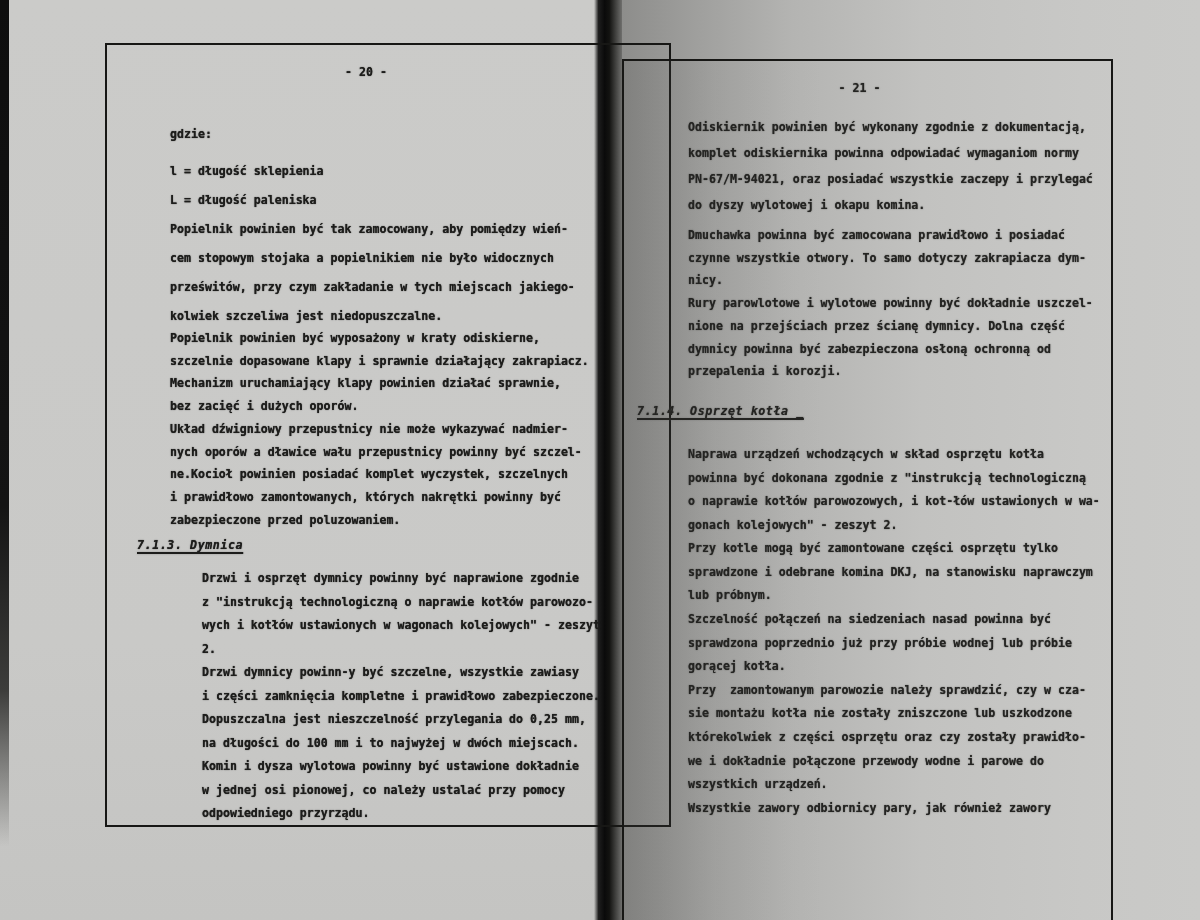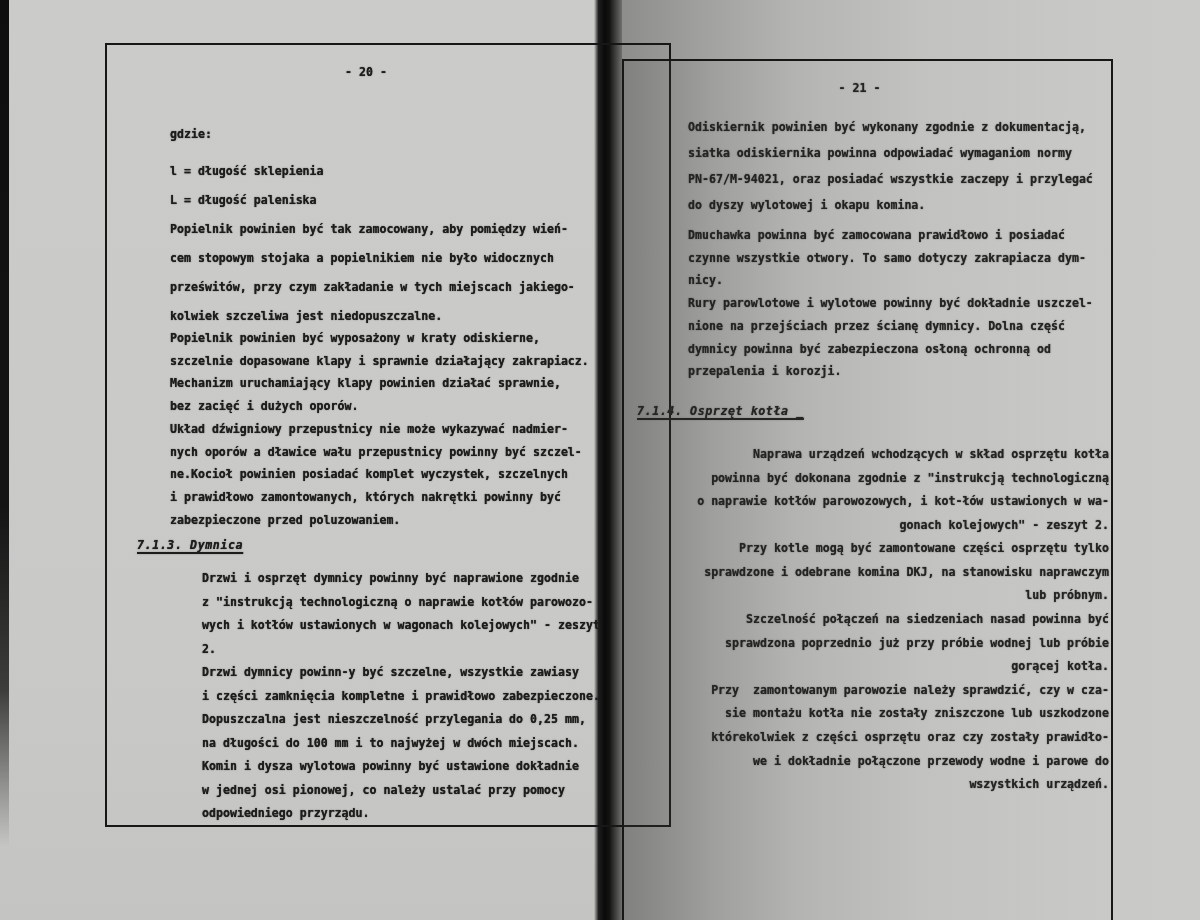--- a/index.html
+++ b/index.html
@@ -39,21 +39,21 @@
   .k-lead  .line{line-height:29px;}
   .k-body  .line{line-height:22.7px;}
   .k-body26 .line{line-height:26px;}
   .k-indent .line{line-height:23.6px;}
   .p20 .k-indent .line{line-height:23.5px;}
   .k-heading .line{line-height:20px;}
   .k-heading .line{display:inline-block;text-decoration:underline;text-underline-offset:3px;text-decoration-thickness:1.5px;letter-spacing:0.6px;}
   .p20 .k-heading{margin-left:-33px;}
   .p20 .k-indent{margin-left:32px;}
   .p21 .k-heading{margin-left:-51px;}
-  .p21 .k-indent{margin-left:0px;text-align:right;}
+  .p21 .k-indent{margin-left:0px;}
   
   .p20 .page-body .block:nth-child(2){margin-top:8px;}
   .p20 .page-body .block:nth-child(4){margin-top:-4px;}
   .p20 .page-body .block:nth-child(5){margin-top:3px;font-style:italic;}
   .p20 .page-body .block:nth-child(6){margin-top:12px;}
   .p21 .page-body .block:nth-child(2){margin-top:6px;}
   .p21 .page-body .block:nth-child(3){margin-top:17px;font-style:italic;}
   .p21 .page-body .block:nth-child(4){margin-top:22px;}
 </style>
 </head>
@@ -106,21 +106,21 @@
         <div class="line">odpowiedniego przyrządu.</div>
       </div>
     </div>
 </div>
 
 <div class="page p21">
   <div class="page-number line">- 21 -</div>
   <div class="page-body">
       <div class="block k-body26">
         <div class="line">Odiskiernik powinien być wykonany zgodnie z dokumentacją,</div>
-        <div class="line">siatka odiskiernika powinna odpowiadać wymaganiom normy</div>
+        <div class="line">komplet odiskiernika powinna odpowiadać wymaganiom normy</div>
         <div class="line">PN-67/M-94021, oraz posiadać wszystkie zaczepy i przylegać</div>
         <div class="line">do dyszy wylotowej i okapu komina.</div>
       </div>
       <div class="block k-body">
         <div class="line">Dmuchawka powinna być zamocowana prawidłowo i posiadać</div>
         <div class="line">czynne wszystkie otwory. To samo dotyczy zakrapiacza dym-</div>
         <div class="line">nicy.</div>
         <div class="line">Rury parowlotowe i wylotowe powinny być dokładnie uszczel-</div>
         <div class="line">nione na przejściach przez ścianę dymnicy. Dolna część</div>
         <div class="line">dymnicy powinna być zabezpieczona osłoną ochronną od</div>
@@ -136,15 +136,16 @@
         <div class="line">sprawdzone i odebrane komina DKJ, na stanowisku naprawczym</div>
         <div class="line">lub próbnym.</div>
         <div class="line">Szczelność połączeń na siedzeniach nasad powinna być</div>
         <div class="line">sprawdzona poprzednio już przy próbie wodnej lub próbie</div>
         <div class="line">gorącej kotła.</div>
         <div class="line">Przy  zamontowanym parowozie należy sprawdzić, czy w cza-</div>
         <div class="line">sie montażu kotła nie zostały zniszczone lub uszkodzone</div>
         <div class="line">którekolwiek z części osprzętu oraz czy zostały prawidło-</div>
         <div class="line">we i dokładnie połączone przewody wodne i parowe do</div>
         <div class="line">wszystkich urządzeń.</div>
+        <div class="line">Wszystkie zawory odbiornicy pary, jak również zawory</div>
       </div>
     </div>
 </div>
 
 </body></html>

